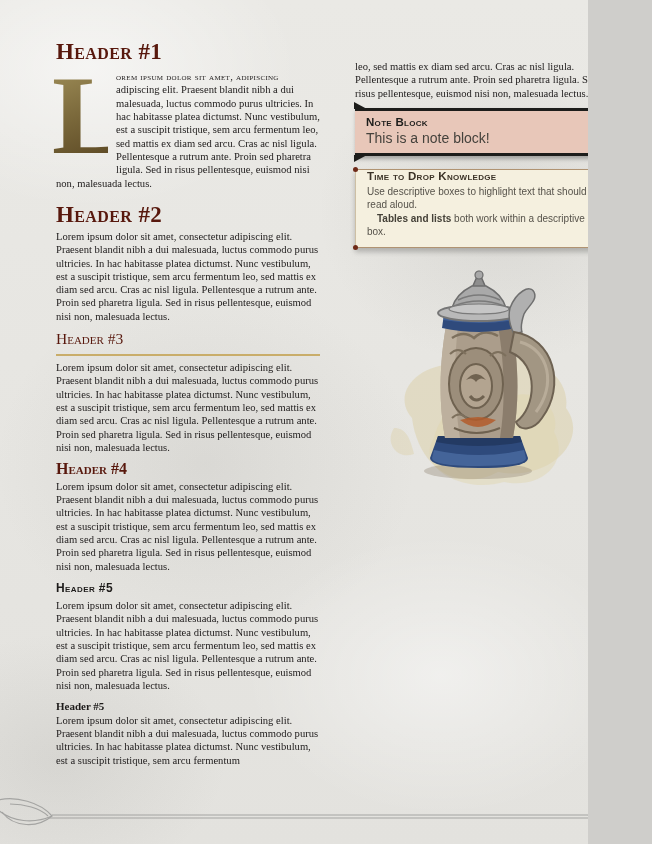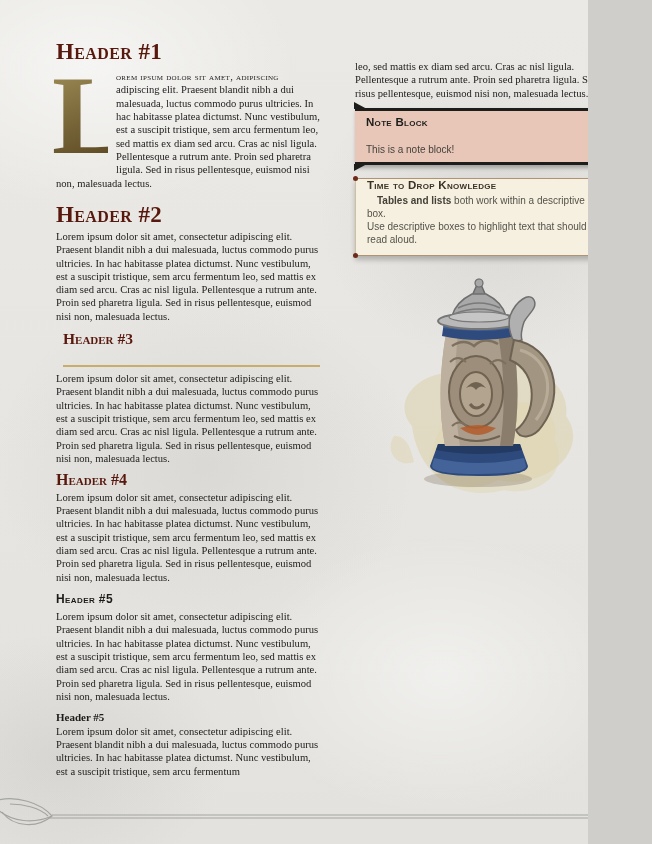--- a/index.html
+++ b/index.html
@@ -17,22 +17,22 @@
     color:#232020;
   }
   .col{position:absolute;top:0;}
   .col-left{left:56px;width:264px;}
   .col-right{left:355px;width:263px;}
   p.body{font-size:10.6px;line-height:13.3px;margin:0 0 6px 0;}
   h1.hb,h2.hb{font-variant:small-caps;color:#58180d;font-weight:bold;
     font-size:23px;line-height:1.05;letter-spacing:.4px;margin:0;}
   h1.hb{margin:40px 0 6px 0;}
   h2.hb{margin:7px 0 3px 0;}
-  h3.hb{font-variant:small-caps;color:#58180d;font-weight:bold;font-size:15.5px;
-    margin:7px 0 5px 7px;border-bottom:2px solid #c9ad6a;padding-bottom:18px;line-height:1.1;}
+  h3.hb{font-variant:small-caps;color:#58180d;font-weight:normal;font-size:15.5px;
+    margin:7px 0 5px 0;border-bottom:2px solid #c9ad6a;padding-bottom:7px;line-height:1.1;}
   h4.hb{font-variant:small-caps;color:#58180d;font-weight:bold;font-size:16px;margin:6px 0 2px 0;line-height:1.1;}
   h5.hb{font-family:"Liberation Sans",sans-serif;font-variant:small-caps;color:#1d1b1a;
     font-weight:bold;font-size:12px;letter-spacing:.4px;margin:9px 0 4px 0;line-height:1.1;}
   h6.hb{font-size:11px;font-weight:bold;color:#1d1b1a;margin:8px 0 0 0;line-height:1.25;}
   
   .dropcap{
     float:left;width:56px;height:92px;margin:2px 8px 0 -4px;
     font-size:112px;line-height:86px;font-weight:bold;text-align:center;
     background:linear-gradient(160deg,#9b8a55 0%,#7c6a3c 45%,#5a4723 100%);
     -webkit-background-clip:text;background-clip:text;color:transparent;
@@ -41,21 +41,21 @@
   
   .note{position:relative;background:#e8c7b9;border-top:3px solid #1d1d1b;border-bottom:3px solid #1d1d1b;
     padding:5px 23px 7px 11px;margin:8px 0 0 0;box-shadow:1px 3px 4px rgba(0,0,0,.28);}
   .note-cap{position:absolute;width:0;height:0;}
   .note-cap.tl{top:-9px;left:-1px;border-bottom:7px solid #1d1d1b;border-right:13px solid transparent;}
   .note-cap.tr{top:-9px;right:-1px;border-bottom:7px solid #1d1d1b;border-left:13px solid transparent;}
   .note-cap.bl{bottom:-9px;left:-1px;border-top:7px solid #1d1d1b;border-right:13px solid transparent;}
   .note-cap.br{bottom:-9px;right:-1px;border-top:7px solid #1d1d1b;border-left:13px solid transparent;}
   .note-title{font-family:"Liberation Sans",sans-serif;font-variant:small-caps;font-weight:bold;
     font-size:11.5px;color:#1d1d1b;letter-spacing:.3px;}
-  .note-body{font-family:"Liberation Sans",sans-serif;font-size:10px;color:#45423c;margin-top:16px;}
+  .note-body{font-family:"Liberation Sans",sans-serif;font-size:14px;color:#45423c;margin-top:2px;}
   
   .descbox{position:relative;background:#f5f0df;margin:13px 0 0 0;padding:0 11px 9px 11px;
     border-top:1.5px solid #b09372;border-bottom:1.5px solid #b09372;
     border-left:1px solid #cdbfa4;border-right:1px solid #cdbfa4;
     box-shadow:0 4px 5px rgba(0,0,0,.22);}
   .dot{position:absolute;width:5px;height:5px;border-radius:50%;background:#6e2a18;}
   .dot.tl{top:-3px;left:-3px}.dot.tr{top:-3px;right:-3px}
   .dot.bl{bottom:-3px;left:-3px}.dot.br{bottom:-3px;right:-3px}
   .desc-title{font-family:"Liberation Sans",sans-serif;font-variant:small-caps;font-weight:bold;
     font-size:11.5px;color:#3b3227;letter-spacing:.3px;margin-bottom:3px;}
@@ -101,22 +101,22 @@
       <div class="note-title">Note Block</div>
       <div class="note-body">This is a note block!</div>
     </div>
 
     <div class="descbox">
       <div class="dot tl"></div>
       <div class="dot tr"></div>
       <div class="dot bl"></div>
       <div class="dot br"></div>
       <div class="desc-title">Time to Drop Knowledge</div>
+      <p class="desc-body">Use descriptive boxes to highlight text that should be read aloud.</p>
       <p class="desc-body indent"><span class="b">Tables and lists</span><span> both work within a descriptive box.</span></p>
-      <p class="desc-body">Use descriptive boxes to highlight text that should be read aloud.</p>
     </div>
 
     <div class="stein-wrap">
       <svg width="226" height="232" viewBox="0 0 226 232">
 
         <path d="M38,150 C14,122 52,88 96,98 C140,74 198,100 192,140 C216,172 176,214 124,204 C82,226 44,198 38,150 Z" fill="#d9cb9c" opacity="0.42"></path>
         <path d="M60,170 C40,200 90,226 130,214 C170,222 196,192 180,164 C188,140 160,120 140,128 C110,112 70,130 60,170 Z" fill="#e0d4ac" opacity="0.45"></path>
         <path d="M20,160 C10,176 24,192 40,186 C36,170 32,160 20,160 Z" fill="#d9cb9c" opacity="0.35"></path>
 
         <ellipse cx="104" cy="203" rx="54" ry="8" fill="#8a7f6c" opacity="0.35"></ellipse>

